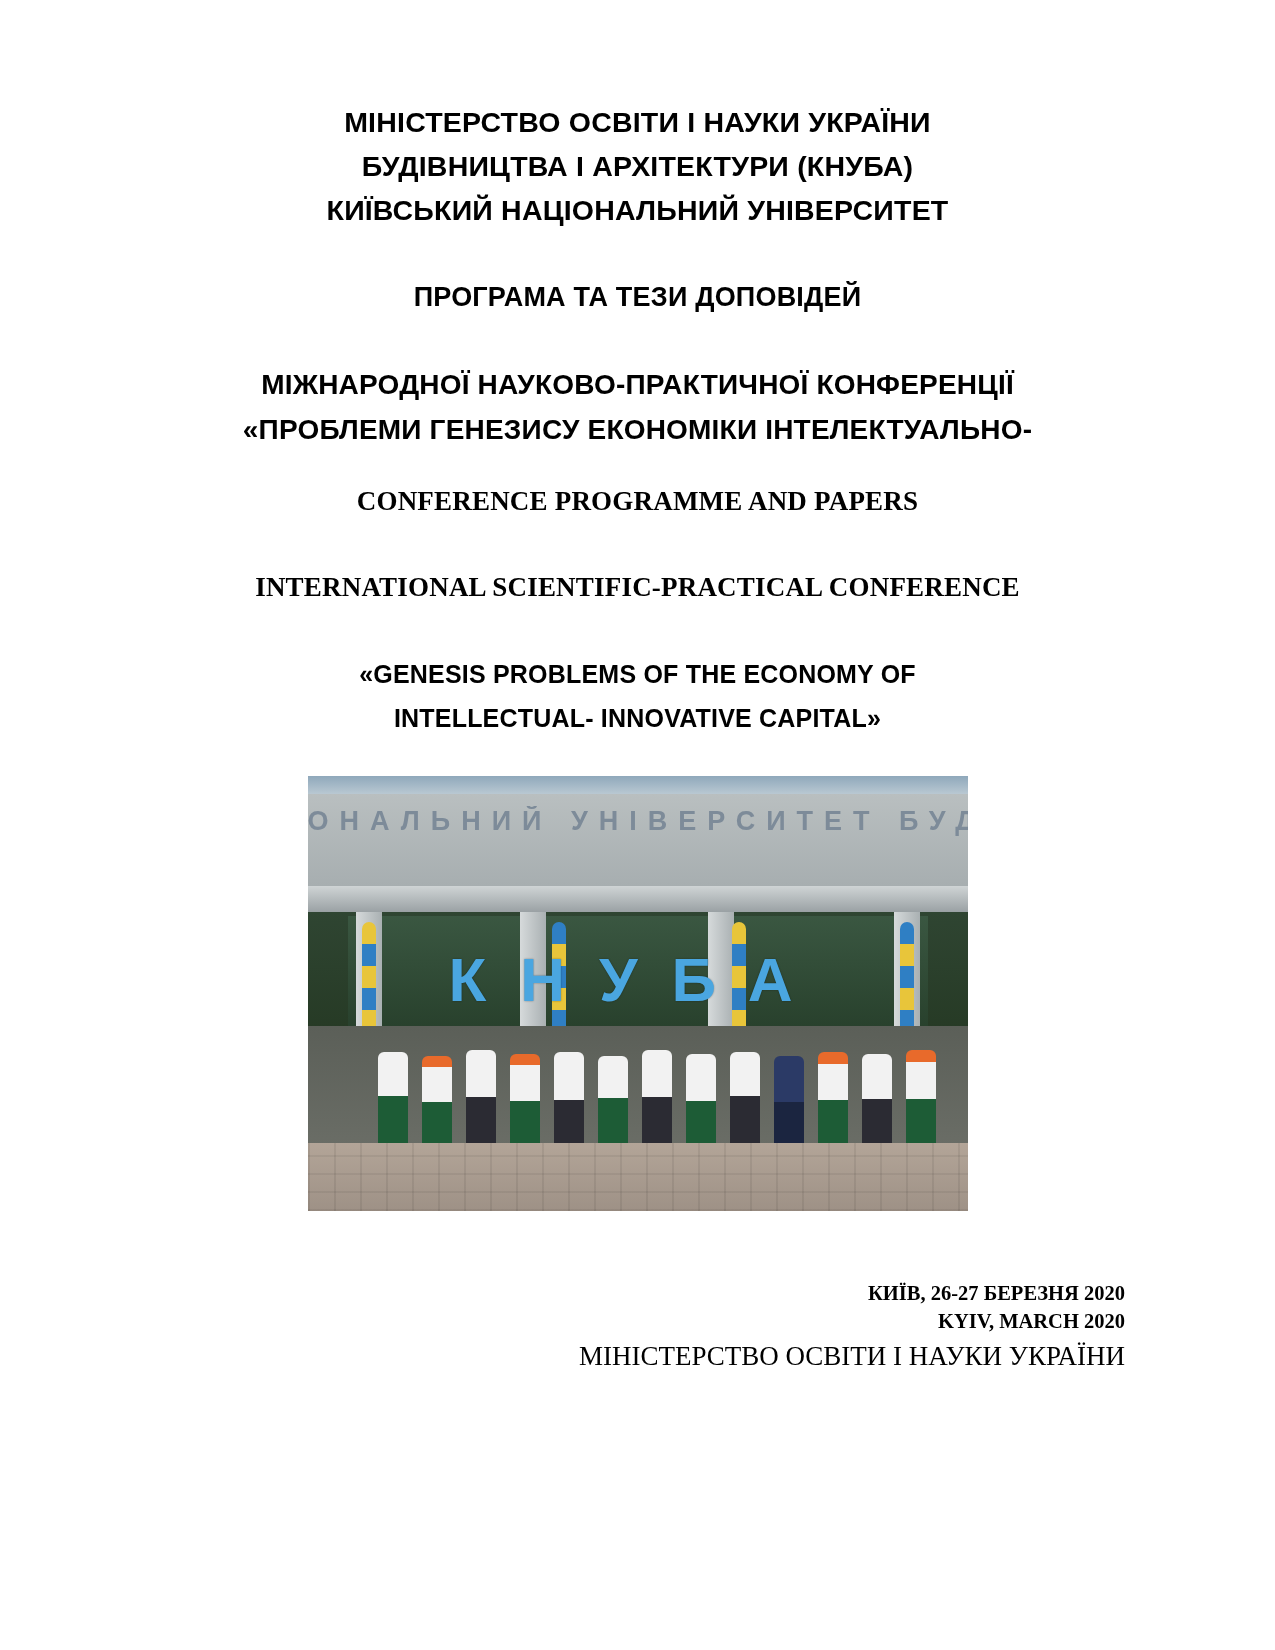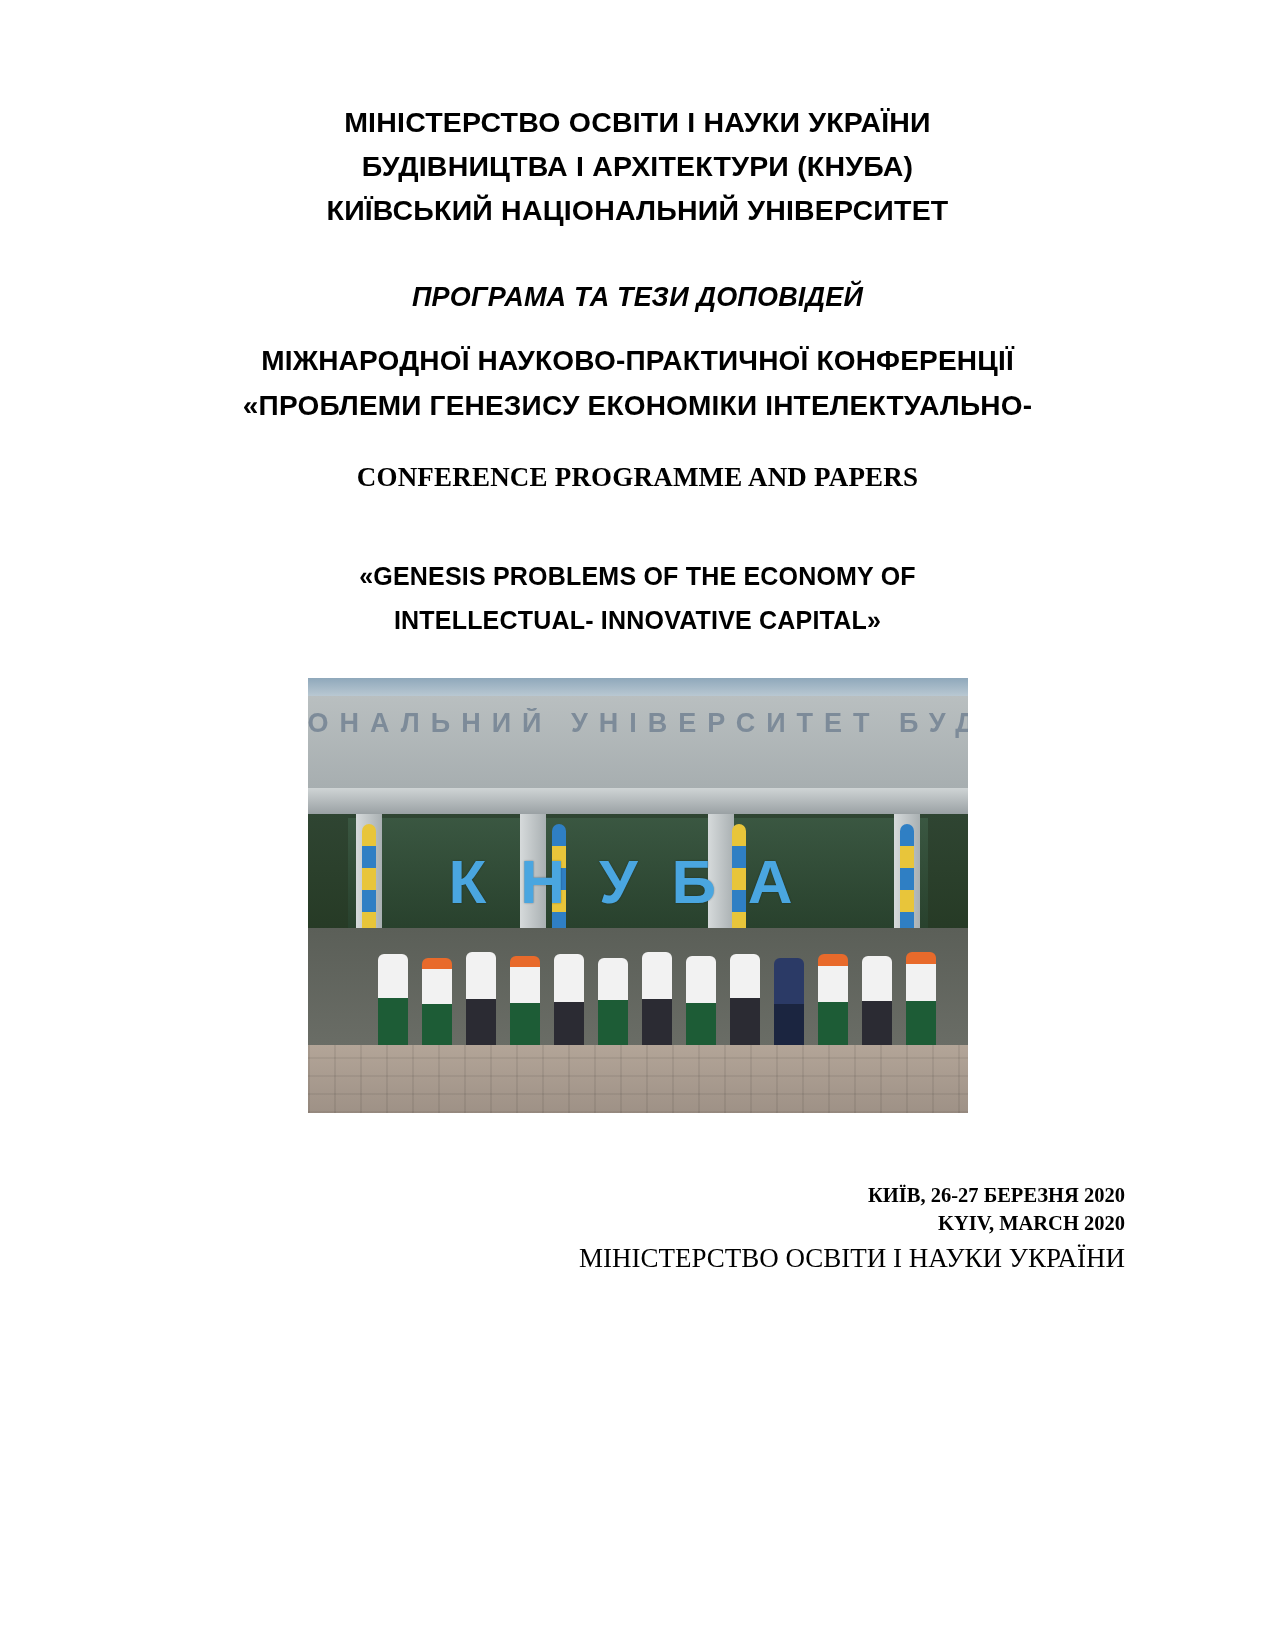--- a/index.html
+++ b/index.html
@@ -40,25 +40,24 @@
     line-height: 44px;
   }
   
   .b-programme {
     margin-top: 44px;
   }
   .b-programme .ln {
     font-family: "Liberation Sans", sans-serif;
     font-size: 27px;
     line-height: 42px;
-    font-style: italic;
   }
   
   .b-conf-ua {
-    margin-top: 20px;
+    margin-top: 44px;
   }
   .b-conf-ua .ln {
     font-family: "Liberation Sans", sans-serif;
     font-size: 28px;
     line-height: 45px;
   }
   
   .b-conf-en-prog {
     margin-top: 28px;
   }
@@ -69,21 +68,21 @@
   }
   .b-conf-en-int {
     margin-top: 44px;
   }
   .b-conf-en-int .ln {
     font-family: "Liberation Serif", serif;
     font-size: 27px;
     line-height: 42px;
   }
   .b-conf-en-title {
-    margin-top: 56px;
+    margin-top: 44px;
   }
   .b-conf-en-title .ln {
     font-family: "Liberation Sans", sans-serif;
     font-size: 25px;
     line-height: 44px;
   }
   
   .photo-wrap {
     margin-top: 36px;
     width: 660px;
@@ -212,20 +211,23 @@
 
   <div class="block b-conf-ua">
     <span class="ln">МІЖНАРОДНОЇ НАУКОВО-ПРАКТИЧНОЇ КОНФЕРЕНЦІЇ</span>
     <span class="ln">«ПРОБЛЕМИ ГЕНЕЗИСУ ЕКОНОМІКИ ІНТЕЛЕКТУАЛЬНО-</span>
   </div>
 
   <div class="block b-conf-en-prog">
     <span class="ln">CONFERENCE PROGRAMME AND PAPERS</span>
   </div>
 
+  <div class="block b-conf-en-int">
+    <span class="ln">INTERNATIONAL SCIENTIFIC-PRACTICAL CONFERENCE</span>
+  </div>
 
   <div class="block b-conf-en-title">
     <span class="ln">«GENESIS PROBLEMS OF THE ECONOMY OF</span>
     <span class="ln">INTELLECTUAL- INNOVATIVE CAPITAL»</span>
   </div>
 
   <div class="photo-wrap">
     <div class="ph-sky"></div>
     <div class="ph-facade"></div>
     <div class="ph-letters">ОНАЛЬНИЙ УНІВЕРСИТЕТ БУДІВ</div>

